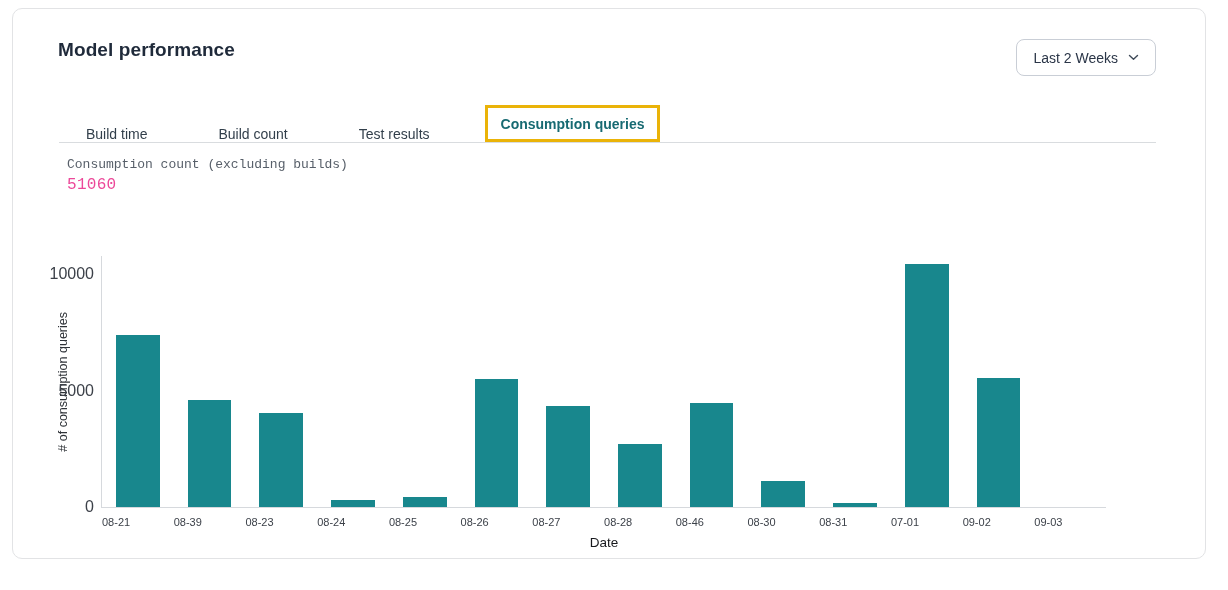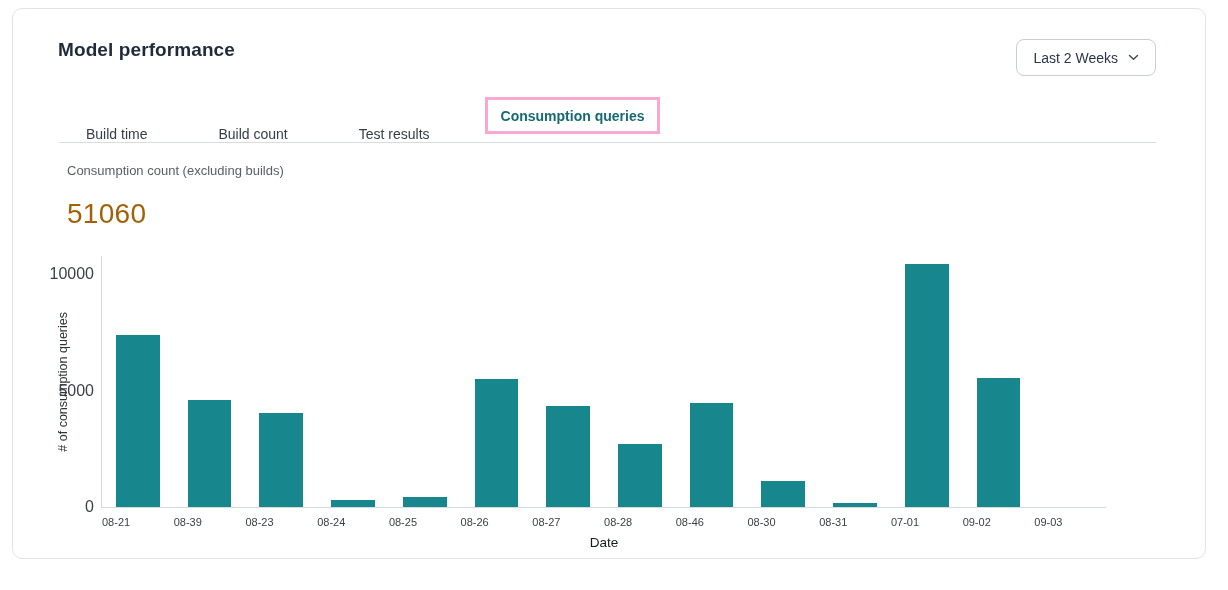--- a/index.html
+++ b/index.html
@@ -44,34 +44,34 @@
   .tab {
     font-size: 14px; font-weight: 500; color: #323f4b;
     cursor: pointer; white-space: nowrap;
   }
   .tab.active {
     color: #176a72; font-weight: 700;
   }
   .tab-annotation {
     display: flex; align-items: center;
     height: 37px; padding: 0 13px;
-    margin: 8px -16px;
-    border: 3px solid #f9a8d4;
+    margin: 0 -16px;
+    border: 3px solid #eab308;
   }
   .tabs-divider {
     position: absolute;
     top: 133px; left: 46px; right: 49px;
     height: 1px; background: #d9dcdf;
   }
   
-  .metric { position: absolute; top: 154px; left: 54px; }
+  .metric { position: absolute; top: 148px; left: 54px; font-family: Liberation Mono, monospace; }
   .metric-label { font-size: 13px; color: #575f69; }
   .metric-value {
-    margin-top: 20px;
-    font-size: 28px; font-weight: 500; color: #a16207;
+    margin-top: 4px;
+    font-size: 16px; font-weight: 500; color: #ec4899;
     letter-spacing: .3px;
   }
   
   .plot {
     position: absolute;
     left: 88px; top: 247px;
     width: 1005px; height: 252px;
     border-left: 1px solid #d6d9dd;
     border-bottom: 1px solid #d6d9dd;
   }

